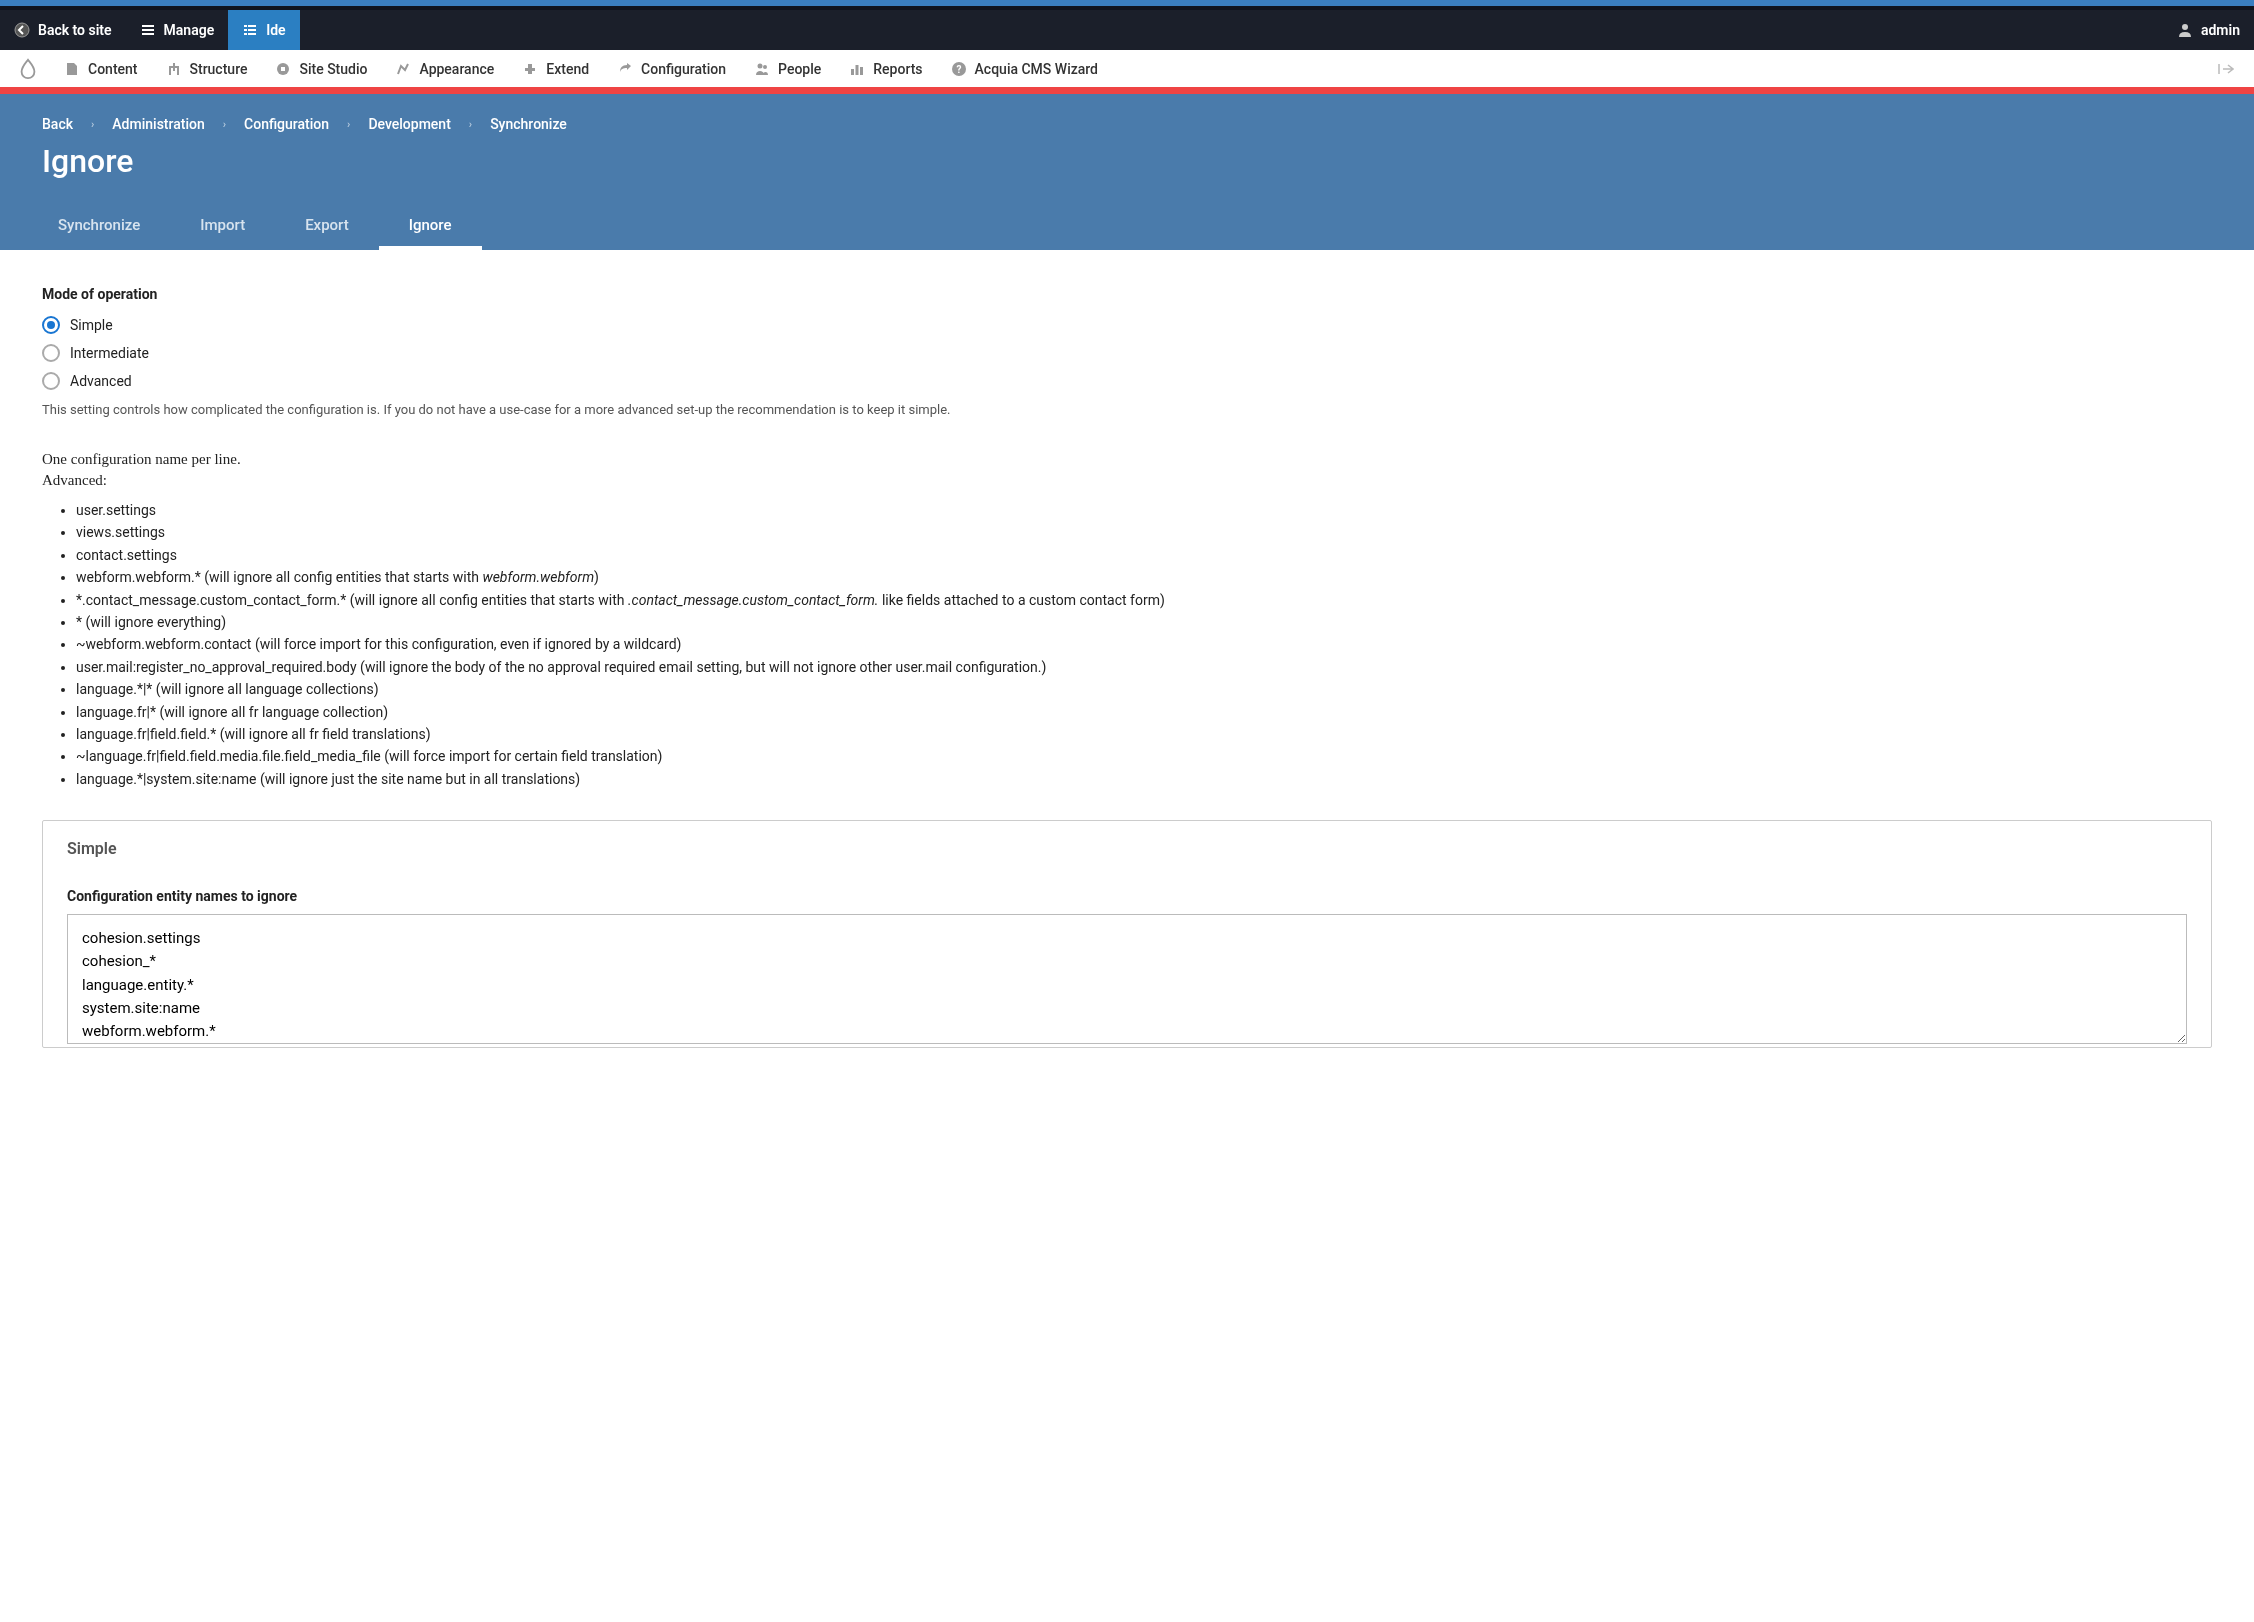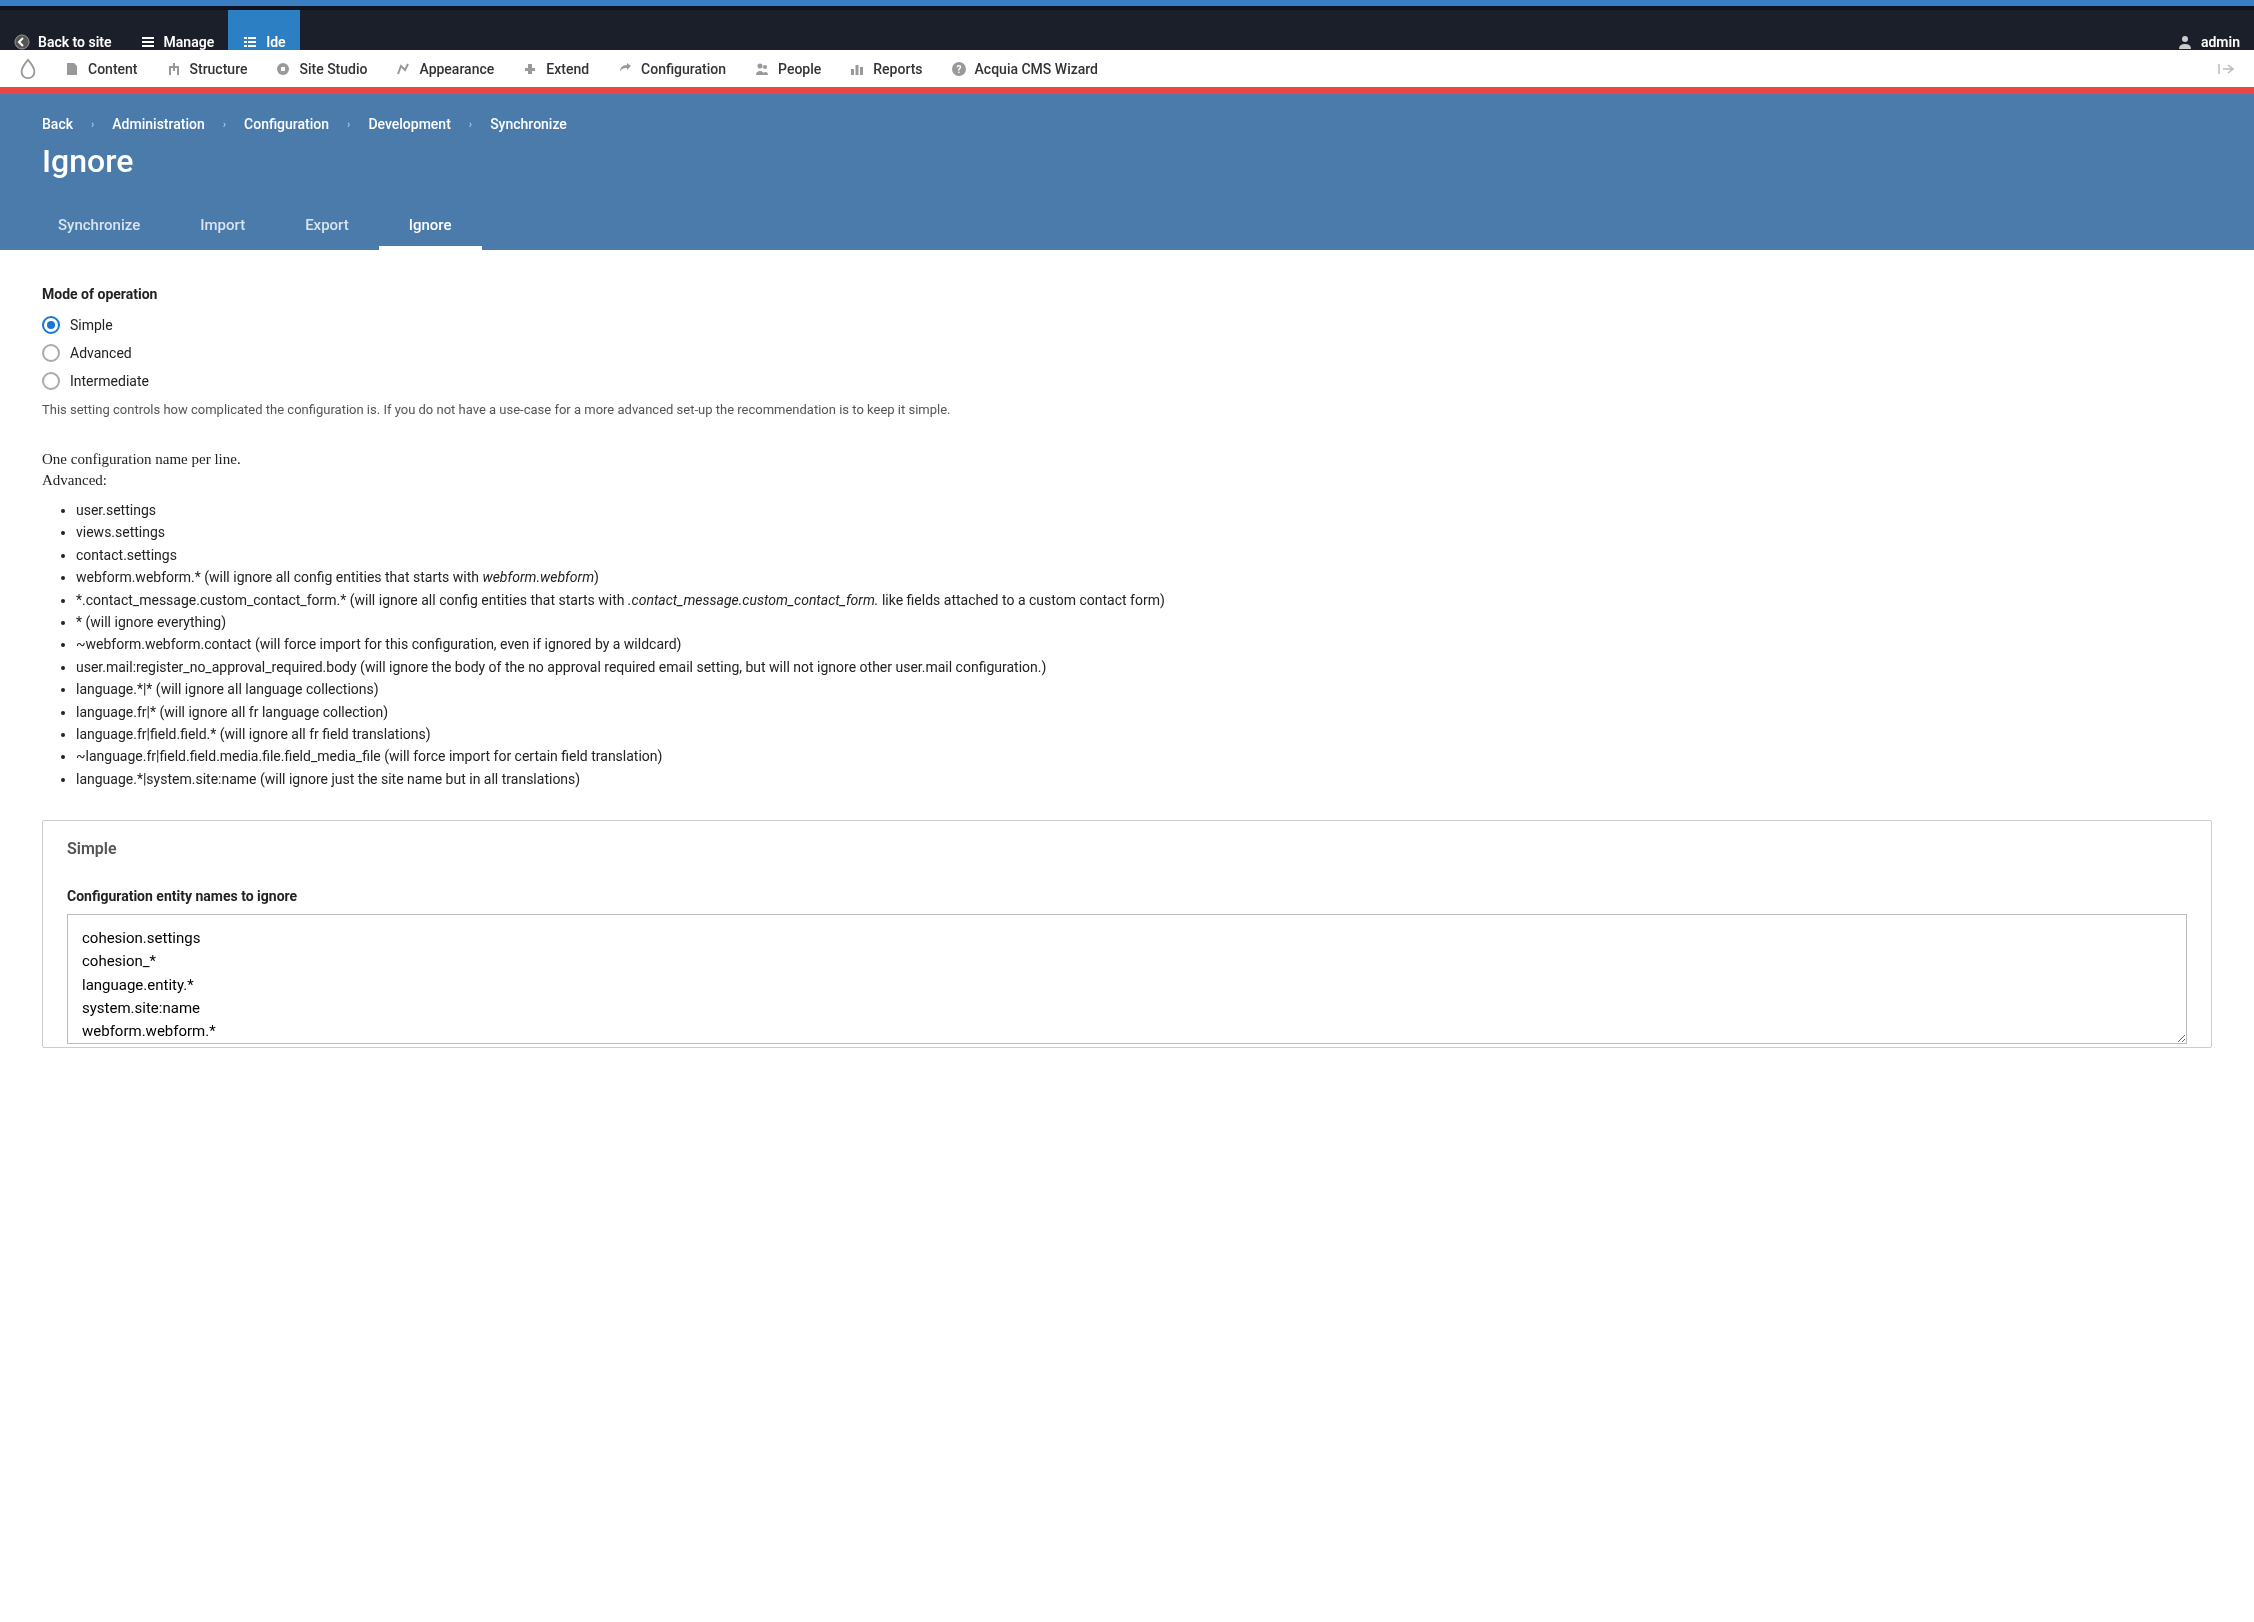--- a/index.html
+++ b/index.html
@@ -1,21 +1,21 @@
 <!DOCTYPE html>
 <html><head>
 <meta charset="utf-8">
 <style>
 * { box-sizing: border-box; margin: 0; padding: 0; }
 body { font-family: -apple-system, BlinkMacSystemFont, "Segoe UI", Roboto, sans-serif; font-size: 14px; color: #222; background: #fff; }
 
 
 .toolbar-top { background: #0f1420; height: 10px; border-top: 6px solid #3a7fc2; }
 .toolbar { background: #1b1f2a; color: #fff; display: flex; align-items: center; height: 40px; font-size: 14px; }
-.toolbar-item { display: inline-flex; align-items: flex-end; padding: 0 14px; height: 100%; cursor: pointer; font-weight: 600; color: #fff; }
+.toolbar-item { display: inline-flex; align-items: center; padding: 0 14px; height: 100%; cursor: pointer; font-weight: 600; color: #fff; }
 .toolbar-item.active { background: #2b7fc2; }
 .toolbar-spacer { flex: 1; }
 .toolbar-icon { margin-right: 8px; display: inline-flex; align-items: center; }
 
 
 .menu-bar { background: #fff; border-bottom: 7px solid #ef4444; display: flex; align-items: center; height: 44px; padding: 0 6px; }
 .logo { width: 44px; display: flex; align-items: center; justify-content: center; color: #999; }
 .menu-item { display: inline-flex; align-items: center; padding: 0 14px; height: 100%; cursor: pointer; color: #333; font-weight: 500; }
 .menu-icon { margin-right: 8px; color: #999; display: inline-flex; }
 .menu-spacer { flex: 1; }
@@ -210,25 +210,25 @@
   <div class="section-label">Mode of operation</div>
   <div id="radios">
       <div class="radio-row">
         <span class="radio-circle checked">
           <span class="radio-dot"></span>
         </span>
         <span>Simple</span>
       </div>
       <div class="radio-row">
         <span class="radio-circle"></span>
-        <span>Advanced</span>
+        <span>Intermediate</span>
       </div>
       <div class="radio-row">
         <span class="radio-circle"></span>
-        <span>Intermediate</span>
+        <span>Advanced</span>
       </div>
     </div>
   <div class="help-text">This setting controls how complicated the configuration is. If you do not have a use-case for a more advanced set-up the recommendation is to keep it simple.</div>
 
   <div class="desc-line">One configuration name per line.</div>
   <div class="desc-line">Advanced:</div>
   <ul class="examples-list" id="examples">
       <li>user.settings</li>
       <li>views.settings</li>
       <li>contact.settings</li>

